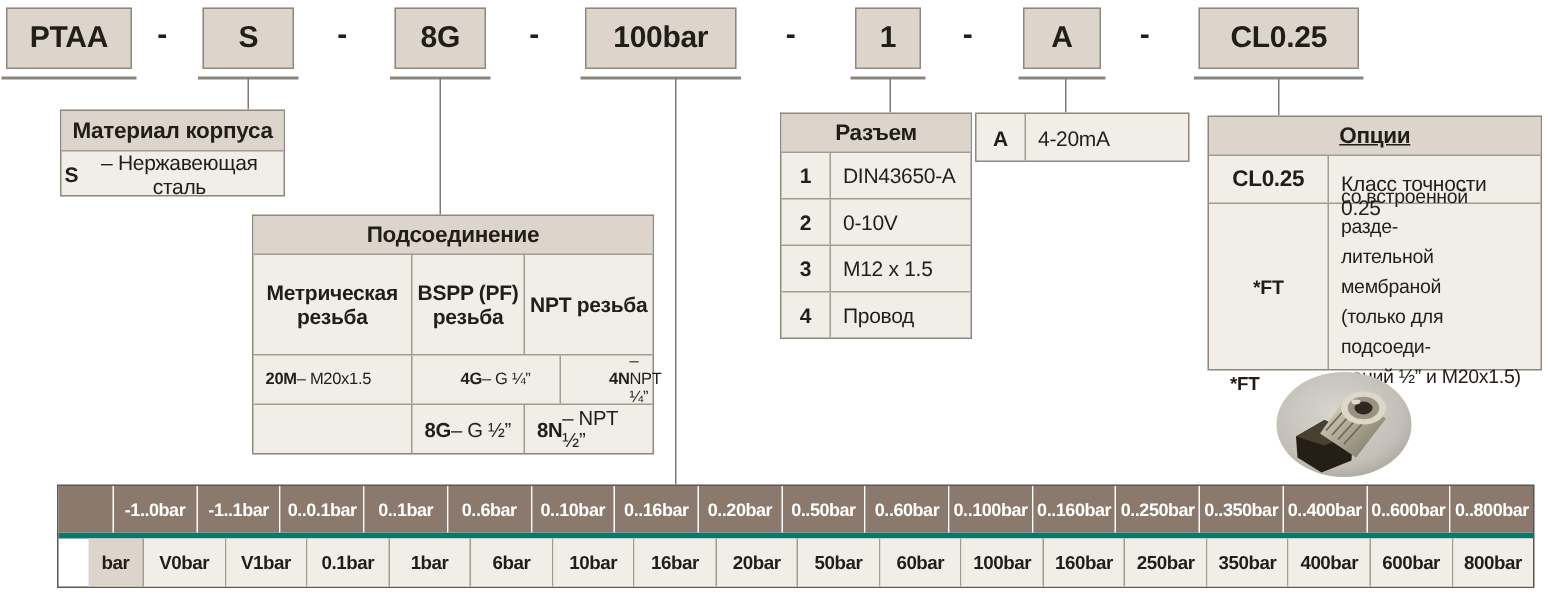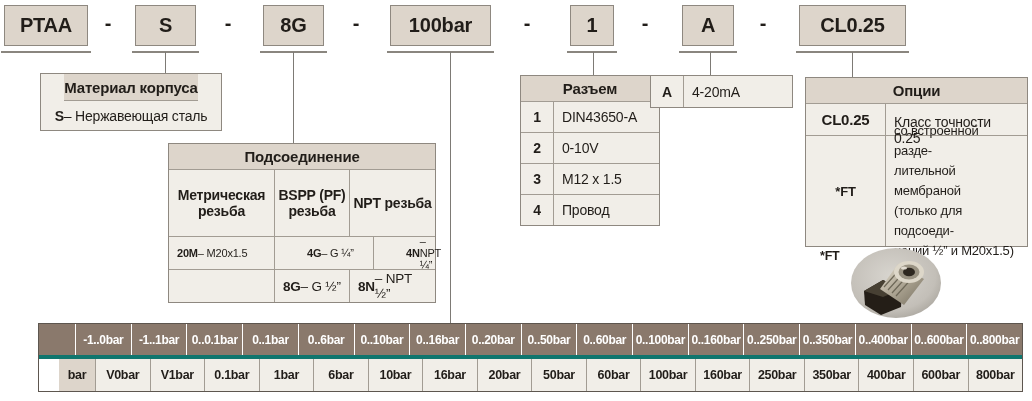--- a/index.html
+++ b/index.html
@@ -102,21 +102,21 @@
   <div class="u" style="left:679px;width:58px;"></div>
   <div class="u" style="left:796px;width:113px;"></div>
 
   <div class="vline" style="left:165px;top:52px;height:21px;"></div>
   <div class="vline" style="left:293px;top:52px;height:91px;"></div>
   <div class="vline" style="left:450px;top:52px;height:271px;"></div>
   <div class="vline" style="left:593px;top:52px;height:23px;"></div>
   <div class="vline" style="left:710px;top:52px;height:23px;"></div>
   <div class="vline" style="left:852px;top:52px;height:25px;"></div>
 
-  <div class="tbl" style="left:40px;top:73px;width:182px;align-items:center;">
+  <div class="tbl" style="left:40px;top:73px;width:150px;">
     <div class="t-title" style="height:26px;">Материал корпуса</div>
     <div class="t-row" style="height:29px;">
       <div class="t-cell center" style="flex:1;">
         <span class="code">S</span>
           <span> – Нержавеющая сталь</span>
       </div>
     </div>
   </div>
 
   <div class="tbl" style="left:168px;top:143px;width:268px;">
@@ -146,21 +146,21 @@
         <span class="code">8G</span>
           <span> – G ½”</span>
       </div>
       <div class="t-cell cwx">
         <span class="code">8N</span>
           <span> – NPT ½”</span>
       </div>
     </div>
   </div>
 
-  <div class="tbl" style="left:520px;top:75px;width:140px;">
+  <div class="tbl" style="left:520px;top:75px;width:128px;">
     <div class="t-title" style="height:25px;">Разъем</div>
     <div class="t-row" style="height:30px;">
       <div class="t-cell codecol" style="width:33px;">1</div>
       <div class="t-cell" style="flex:1;">DIN43650-A</div>
     </div>
     <div class="t-row" style="height:30px;">
       <div class="t-cell codecol" style="width:33px;">2</div>
       <div class="t-cell" style="flex:1;">0-10V</div>
     </div>
     <div class="t-row" style="height:30px;">
@@ -174,21 +174,21 @@
   </div>
 
   <div class="tbl" style="left:650px;top:75px;width:143px;">
     <div class="t-row" style="height:31px;">
       <div class="t-cell codecol" style="width:33px;">A</div>
       <div class="t-cell" style="flex:1;">4-20mA</div>
     </div>
   </div>
 
   <div class="tbl" style="left:805px;top:77px;width:223px;">
-    <div class="t-title" style="height:25px;">Опции</div>
+    <div class="t-title" style="height:25px;text-decoration:underline;">Опции</div>
     <div class="t-row" style="height:31px;">
       <div class="t-cell codecol" style="width:80px;font-size:15px;">CL0.25</div>
       <div class="t-cell" style="flex:1;margin-top:20px;">Класс точности 0.25</div>
     </div>
     <div class="t-row" style="height:110px;">
       <div class="t-cell codecol" style="width:80px;font-size:13px;">*FT</div>
       <div class="t-cell prewrap" style="flex:1;">со встроенной разде-
 лительной мембраной
 (только для подсоеди-
 нений ½” и M20x1.5)</div>

